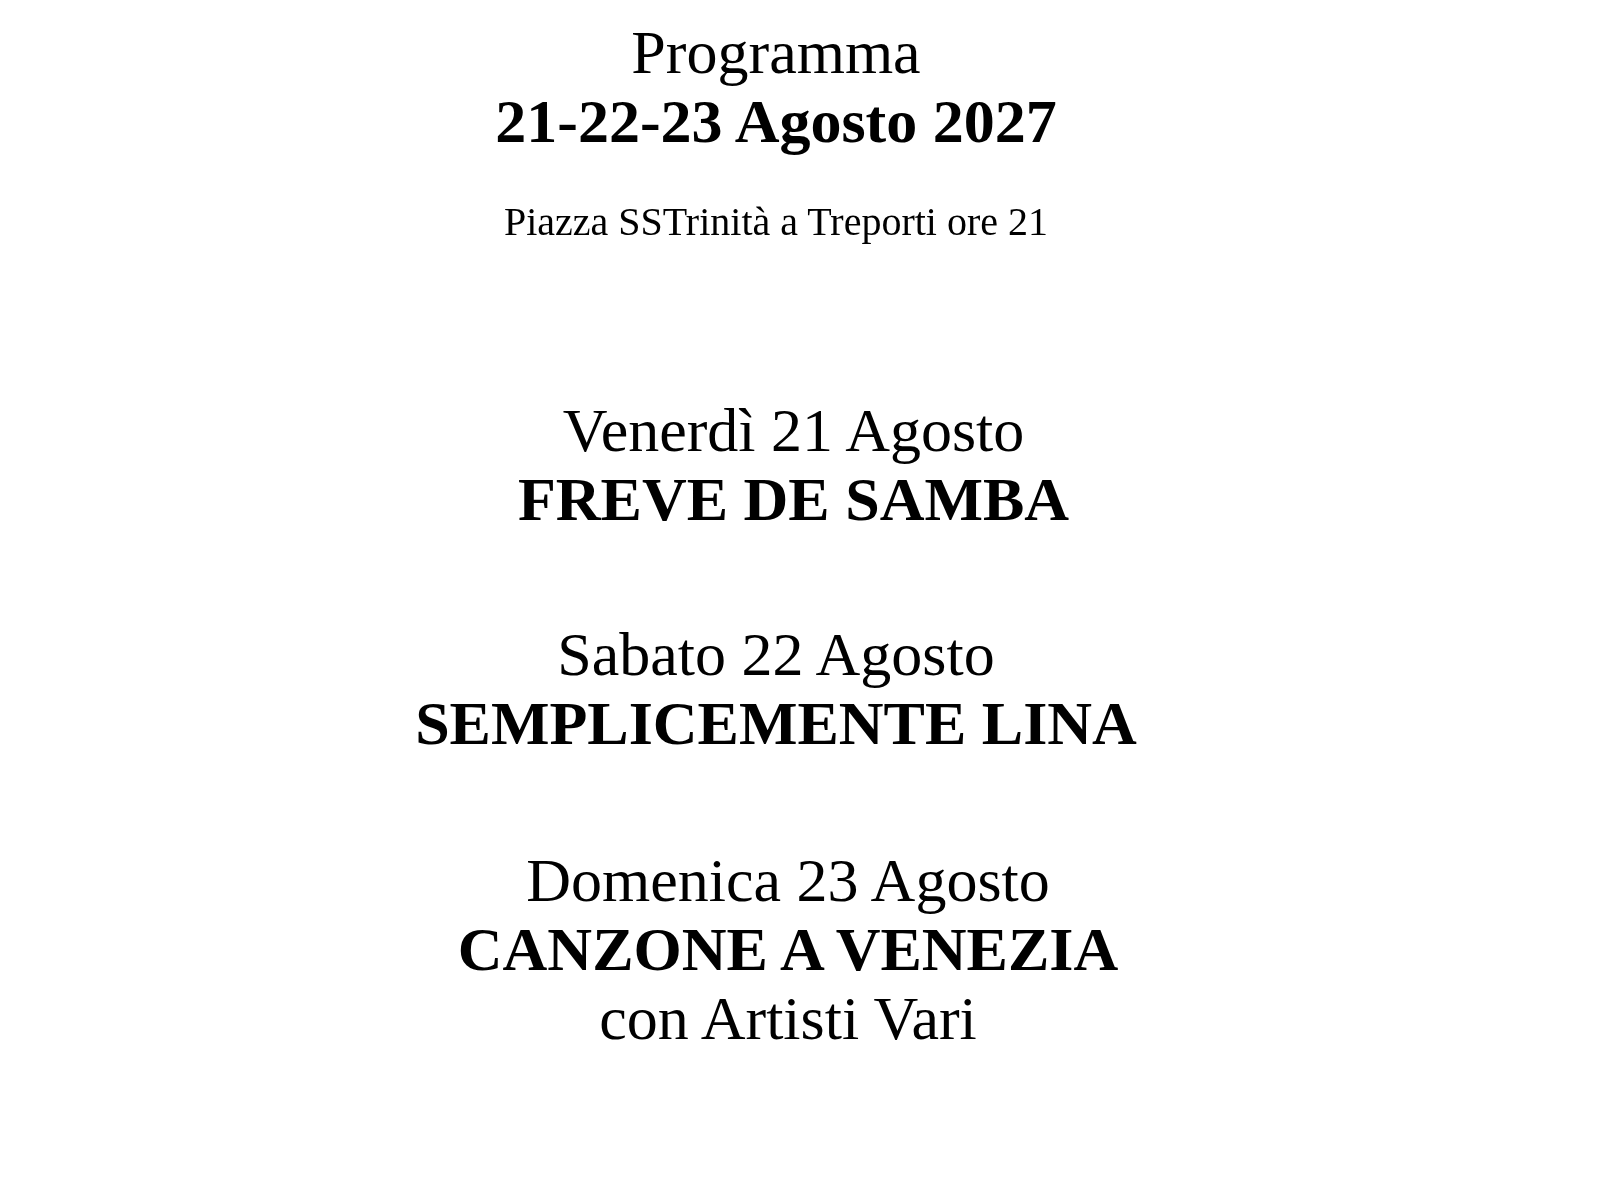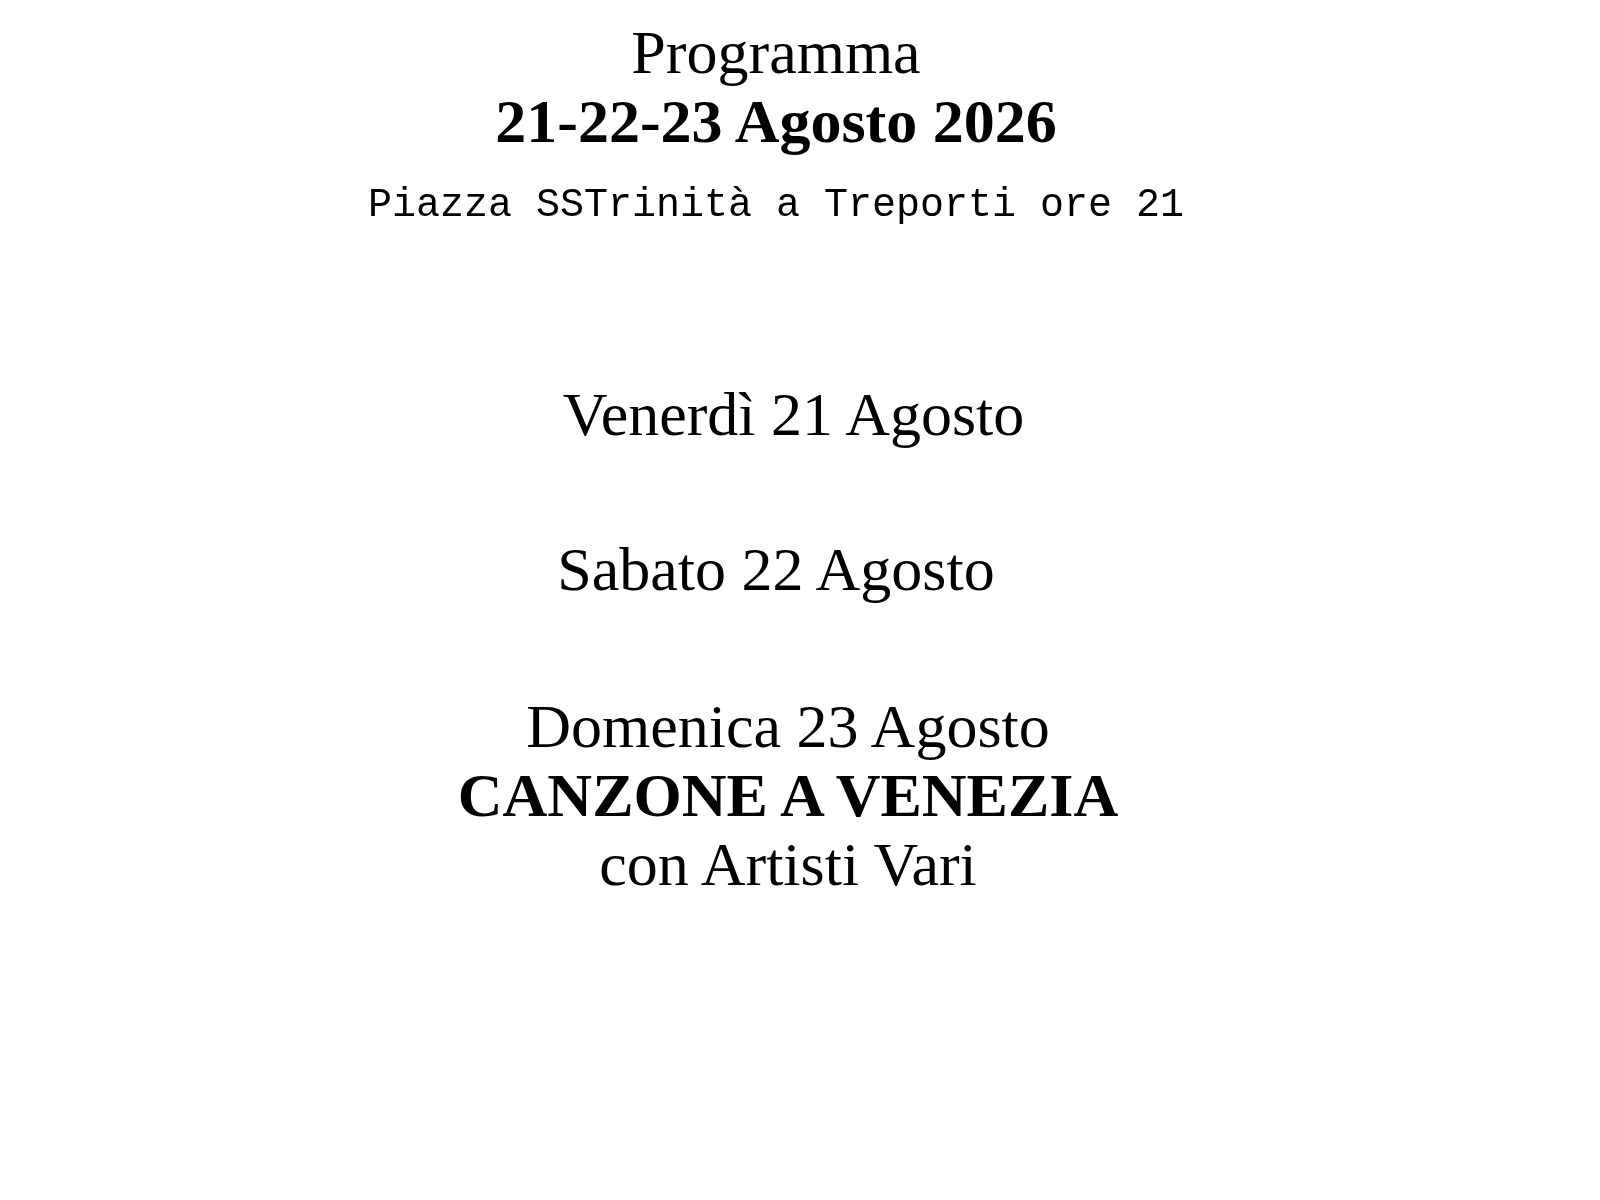--- a/index.html
+++ b/index.html
@@ -29,55 +29,56 @@
     line-height: 46px;
     white-space: nowrap;
   }
   .bold {
     font-weight: bold;
   }
   .header-block {
     padding-top: 18px;
   }
   .venue-block {
-    margin-top: 27px;
-    font-family: Liberation Mono, monospace;
+    margin-top: 43px;
   }
   .event-block-1 {
     margin-top: 151px;
     margin-left: 35px;
   }
   .event-block-2 {
     margin-top: 86px;
   }
   .event-block-3 {
     margin-top: 88px;
     margin-left: 24px;
   }
 </style>
 </head>
 <body>
 
 <div class="page">
 
   <div class="header-block">
     <div class="line-big">Programma</div>
-    <div class="line-big bold">21-22-23 Agosto 2026</div>
+    <div class="line-big bold">21-22-23 Agosto 2027</div>
   </div>
 
   <div class="venue-block">
     <div class="line-small">Piazza SSTrinità a Treporti ore 21</div>
   </div>
 
   <div class="event-block-1">
     <div class="line-big">Venerdì 21 Agosto</div>
+    <div class="line-big bold">FREVE DE SAMBA</div>
   </div>
 
   <div class="event-block-2">
     <div class="line-big">Sabato 22 Agosto</div>
+    <div class="line-big bold">SEMPLICEMENTE LINA</div>
   </div>
 
   <div class="event-block-3">
     <div class="line-big">Domenica 23 Agosto</div>
     <div class="line-big bold">CANZONE A VENEZIA</div>
     <div class="line-big">con Artisti Vari</div>
   </div>
 
 </div>
 

